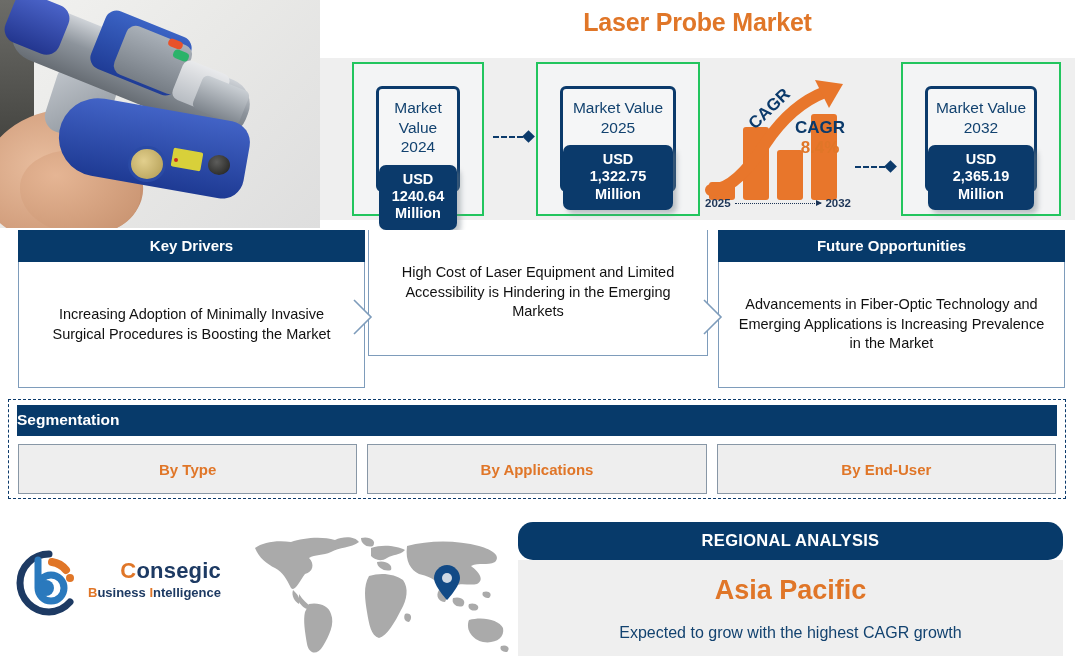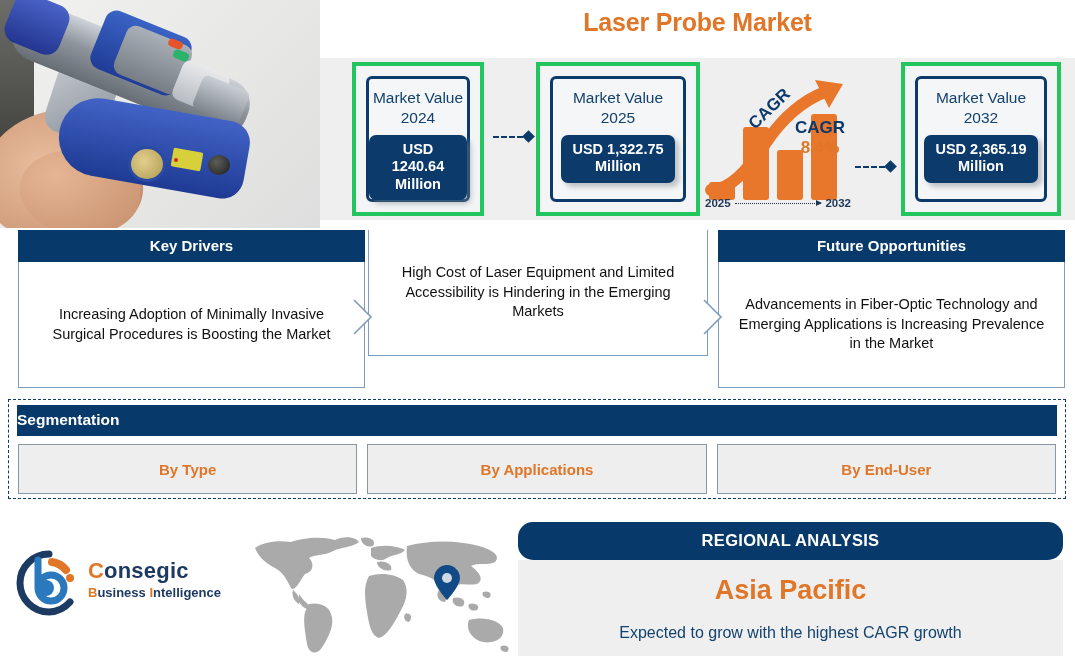--- a/index.html
+++ b/index.html
@@ -119,24 +119,24 @@
   .title {
     position: absolute; left: 320px; top: 8px;
     width: 755px; text-align: center;
     font-size: 25px; font-weight: bold; color: #e07628;
     letter-spacing: -0.2px;
   }
 
   
   .value-card {
     position: absolute;
-    border: 4px solid #22c55e;
+    border: 2px solid #22c55e;
     border-radius: 0;
     background: #f3f4f5;
-    padding: 10px;
+    padding: 22px;
   }
   .value-card-inner {
     border: 3px solid #0b3a6b;
     border-radius: 6px;
     background: #f5f6f7;
     width: 100%; height: 100%;
     display: flex; flex-direction: column;
     align-items: center; justify-content: flex-start;
     padding-top: 9px;
   }
@@ -236,21 +236,21 @@
     flex: 1; background: #eeeeee;
     border: 1px solid #8897a6;
     height: 50px;
     display: flex; align-items: center; justify-content: center;
     font-size: 15px; font-weight: bold; color: #e07628;
   }
 
   
   .bottom { position: absolute; left: 0; top: 508px; width: 1075px; height: 152px; }
   .logo-wrap { position: absolute; left: 14px; top: 40px; width: 230px; height: 70px; }
-  .logo-text { position: absolute; left: 74px; top: 10px; }
+  .logo-text { position: absolute; left: 74px; top: 10px; text-align: right; }
   .logo-name { font-size: 22px; color: #1d3a63; font-weight: bold; letter-spacing:.2px; }
   .logo-name .o { color: #e07628; }
   .logo-sub { font-size: 13px; color: #1d3a63; font-weight: bold; margin-top: 1px; }
   .logo-sub .o { color: #e07628; }
 
   .map-wrap { position: absolute; left: 243px; top: 24px; width: 272px; height: 128px; }
 
   .ra-wrap { position: absolute; left: 518px; top: 14px; width: 545px; height: 134px; }
   .ra-head {
     background: #073a6a; color: #fff;

